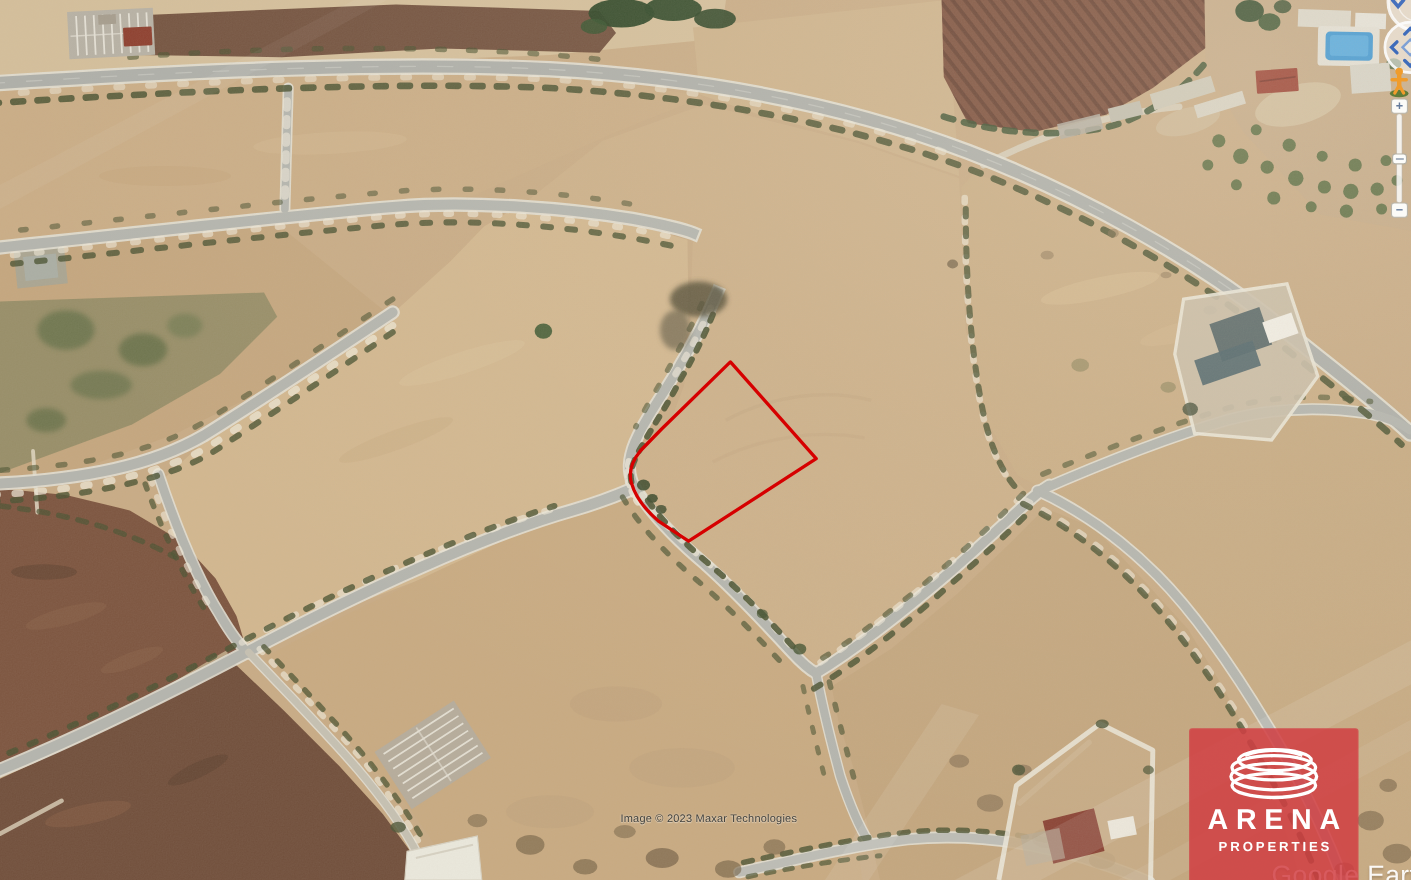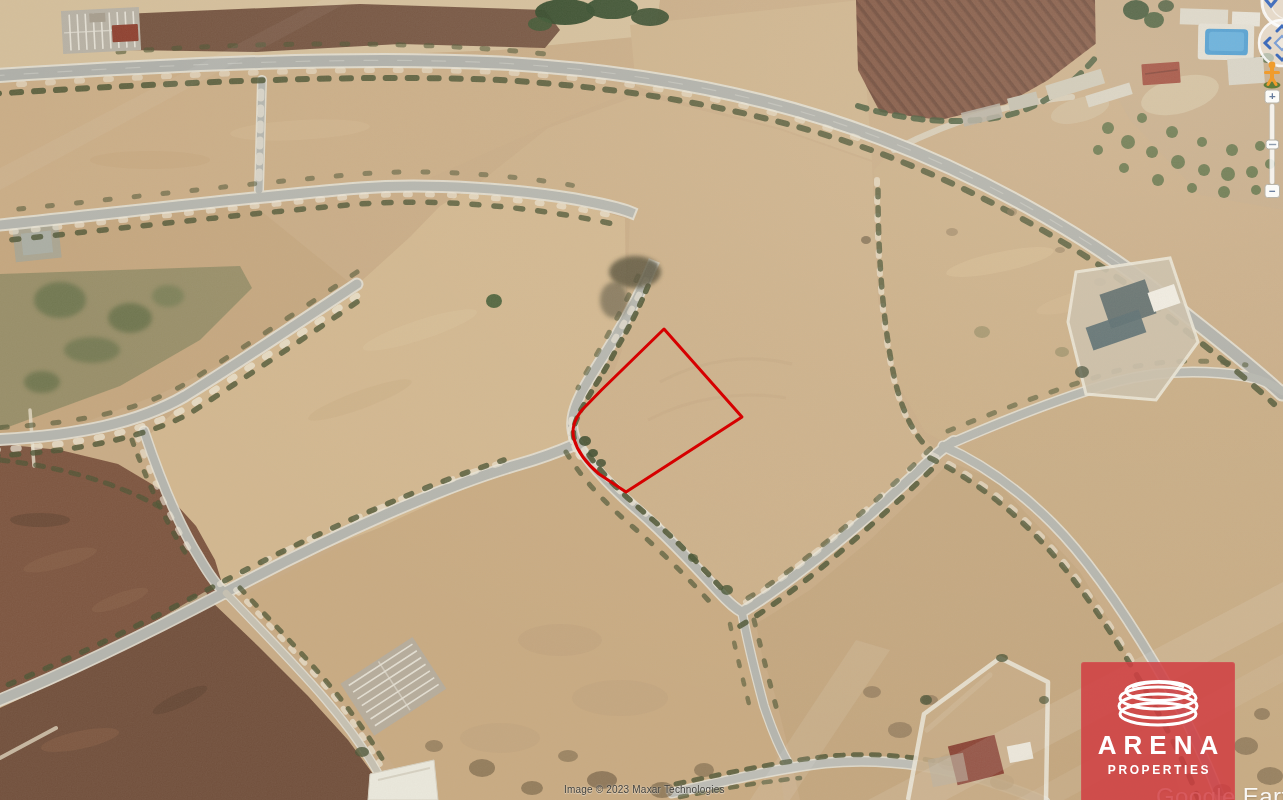--- a/index.html
+++ b/index.html
@@ -1,19 +1,19 @@
 <!DOCTYPE html>
 <html><head>
 <meta charset="utf-8">
 <style>
   html,body{margin:0;padding:0;background:#222;}
   .stage{position:relative;width:1283px;height:800px;overflow:hidden;background:#c9ab84;
          font-family:"Liberation Sans",sans-serif;}
   .scene{position:absolute;left:0;top:0;width:1283px;height:800px;display:block;}
-  .attribution{position:absolute;left:564px;top:784px;font-size:10px;color:#42413c;
+  .attribution{position:absolute;left:564px;top:739px;font-size:10px;color:#42413c;
                letter-spacing:.2px;text-shadow:0 0 2px rgba(255,255,255,.6),0 1px 1px rgba(255,255,255,.4);
                filter:blur(.25px);white-space:nowrap;}
   .ge-brand{position:absolute;left:1156px;top:783px;font-size:24px;color:rgba(255,255,255,.93);
             letter-spacing:.4px;text-shadow:0 1px 2px rgba(90,70,50,.35);white-space:nowrap;}
   .arena{position:absolute;left:1081px;top:662px;width:154px;height:148px;
          background:rgba(208,60,64,.84);border-radius:3px;text-align:center;color:#fff;
          box-shadow:0 0 0 1px rgba(255,255,255,.05) inset;}
   .arena-rings{display:block;margin:9px auto 0;width:112px;height:58px;}
   .arena-title{font-size:26px;font-weight:600;letter-spacing:7px;padding-left:7px;line-height:1;margin-top:3px;}
   .arena-sub{font-size:12px;font-weight:700;letter-spacing:2.6px;padding-left:3px;margin-top:5px;}

